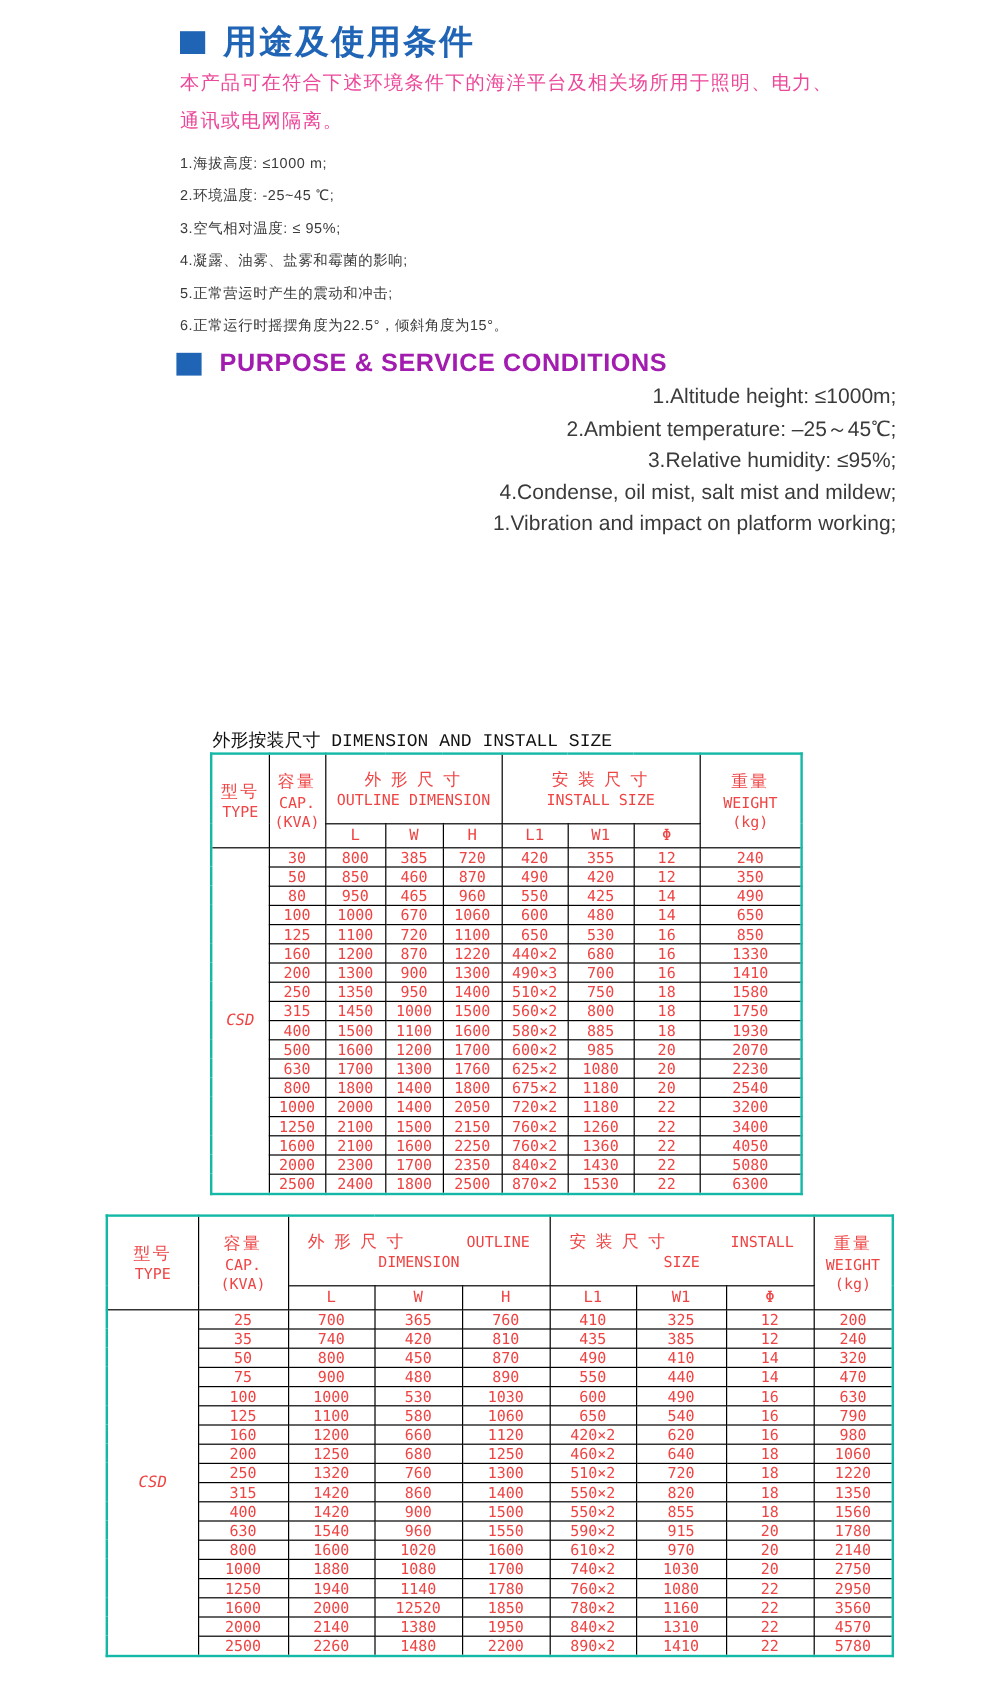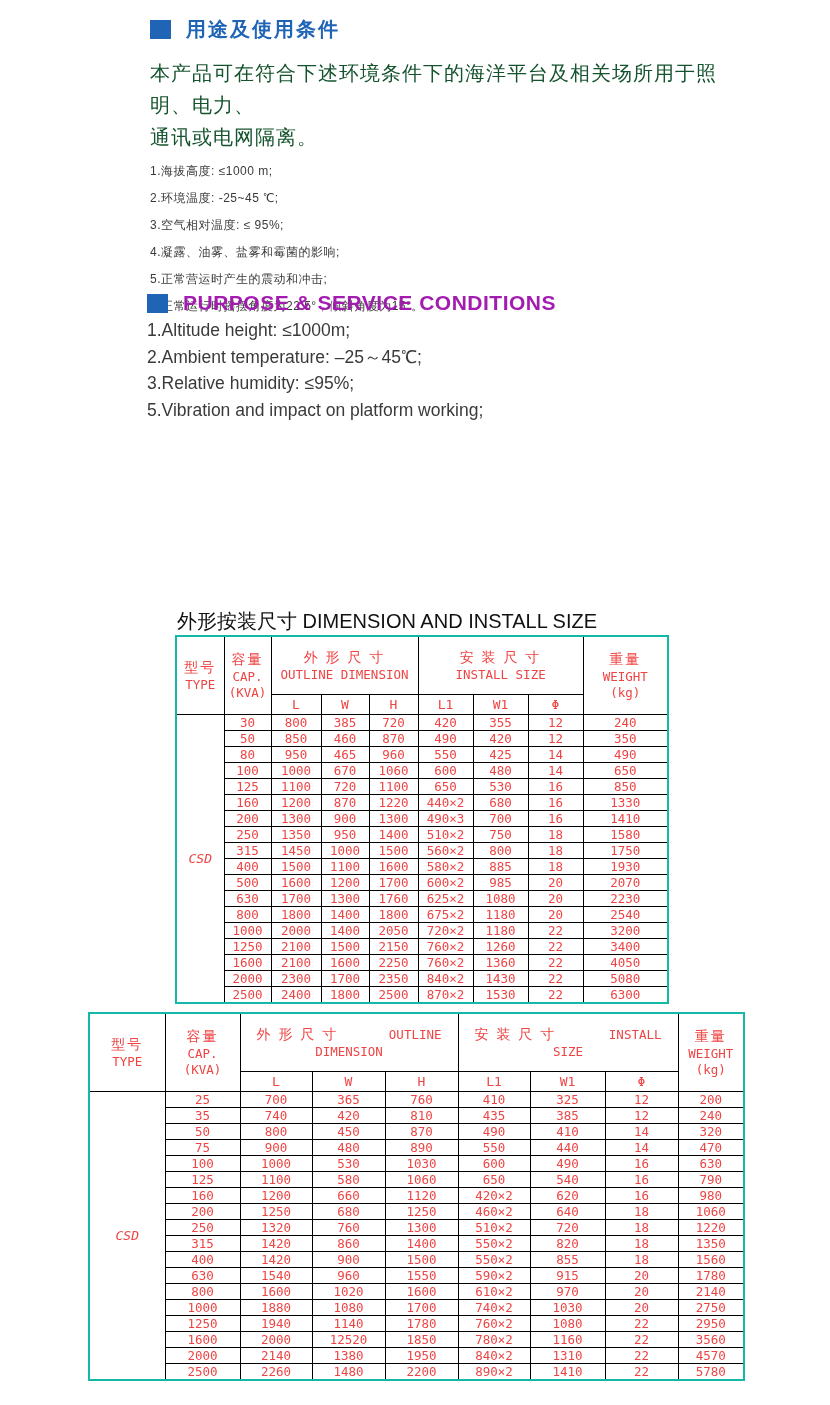--- a/index.html
+++ b/index.html
@@ -9,35 +9,35 @@
     font-family: "Liberation Sans", sans-serif;
     color: #3a3a3a;
     background: radial-gradient(130% 105% at 54% 45%, #ffffff 68%, #efeeeb 100%);
     overflow: hidden;
   }
   .abs { position: absolute; }
 
   
   .sec-heading { display: flex; align-items: center; gap: 15px; }
   .sq { width: 21px; height: 19px; background: #2065b5; flex: 0 0 auto; }
-  .cn-title { font-size: 20px; font-weight: bold; color: #2065b5; letter-spacing: 2px; }
+  .cn-title { font-size: 28px; font-weight: bold; color: #2065b5; letter-spacing: 2px; }
   .en-title { font-size: 21px; font-weight: bold; color: #a21caf; letter-spacing: 0.5px; }
 
-  .cn-par { margin-top: 14px; font-size: 20px; line-height: 32px; color: #14532d; letter-spacing: 1px; }
+  .cn-par { font-size: 16px; line-height: 32px; color: #ec4899; letter-spacing: 1px; }
   .cn-list { margin-top: 5px; list-style: none; }
   .cn-list li { font-size: 12px; line-height: 27px; letter-spacing: 0.5px; }
 
   .en-par { margin-top: 11px; font-size: 17.5px; line-height: 26.5px; color: #3d3d3d; }
   .en-list { margin-top: 2px; list-style: none; }
-  .en-list li { font-size: 17.5px; line-height: 26.5px; }
+  .en-list li { font-size: 17.5px; line-height: 26.5px; text-align: right; }
 
   
   .tbl-caption {
-    font-family: Liberation Sans, sans-serif;
-    font-size: 20px; color: #111; white-space: nowrap;
+    font-family: Liberation Mono, monospace;
+    font-size: 15px; color: #111; white-space: nowrap;
     padding-left: 2px; margin-bottom: 0;
   }
   table {
     border-collapse: collapse; table-layout: fixed;
     border: 2px solid #14b8a6; background: transparent;
     font-family: "DejaVu Sans Mono", "Liberation Mono", monospace;
     color: #ef4444;
   }
   th, td { border: 1px solid #000; text-align: center; vertical-align: middle; font-weight: normal; padding: 0; }
   .grp-row th { height: 58px; }
@@ -73,21 +73,22 @@
 
 <div class="abs" style="left:147px; top:291px; width:600px;">
   <div class="sec-heading">
     <span class="sq"></span>
     <span class="en-title">PURPOSE &amp; SERVICE CONDITIONS</span>
   </div>
   <ul class="en-list">
     <li>1.Altitude height: ≤1000m;</li>
     <li>2.Ambient temperature: –25～45℃;</li>
     <li>3.Relative humidity: ≤95%;</li>
-    <li>5.Vibration and impact on platform working;</li>
+    <li>4.Condense, oil mist, salt mist and mildew;</li>
+    <li>1.Vibration and impact on platform working;</li>
   </ul>
 </div>
 
 <div class="abs" style="left:175px; top:608px;">
   <div class="tbl-caption">外形按装尺寸 DIMENSION AND INSTALL SIZE</div>
   <table style="width:492px;">
     <colgroup>
       <col style="width:48px">
         <col style="width:47px">
         <col style="width:50px">

